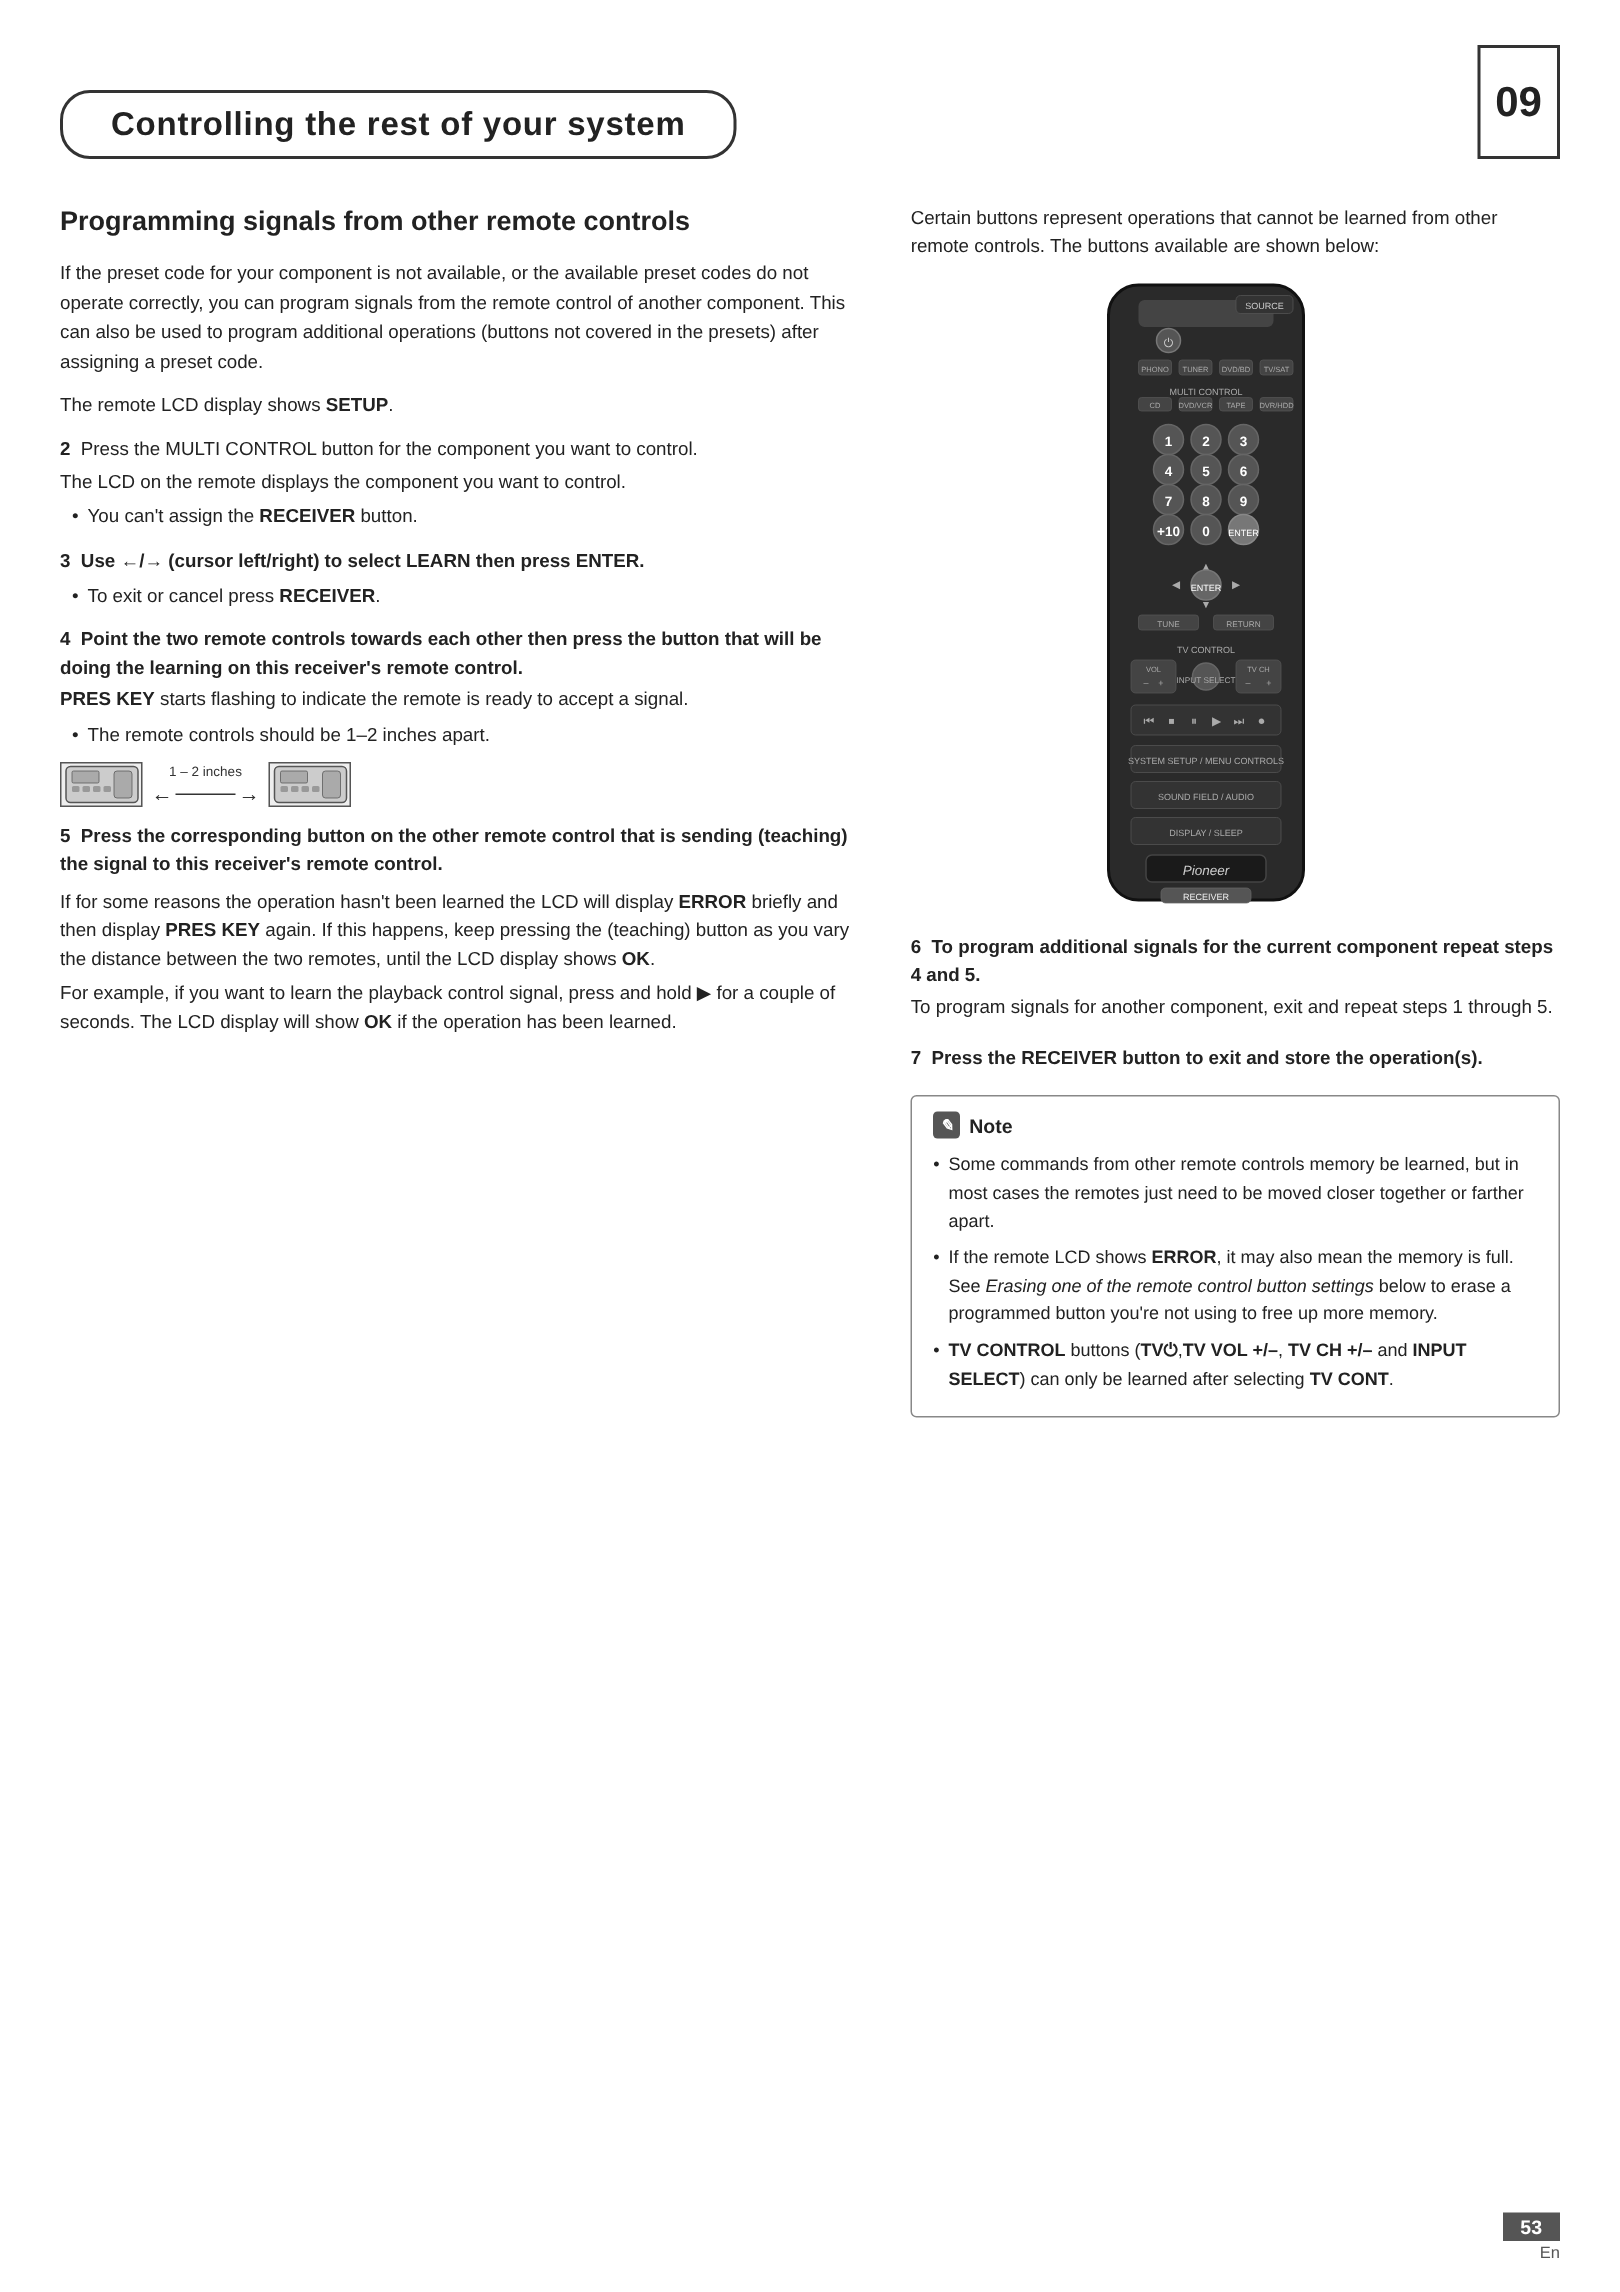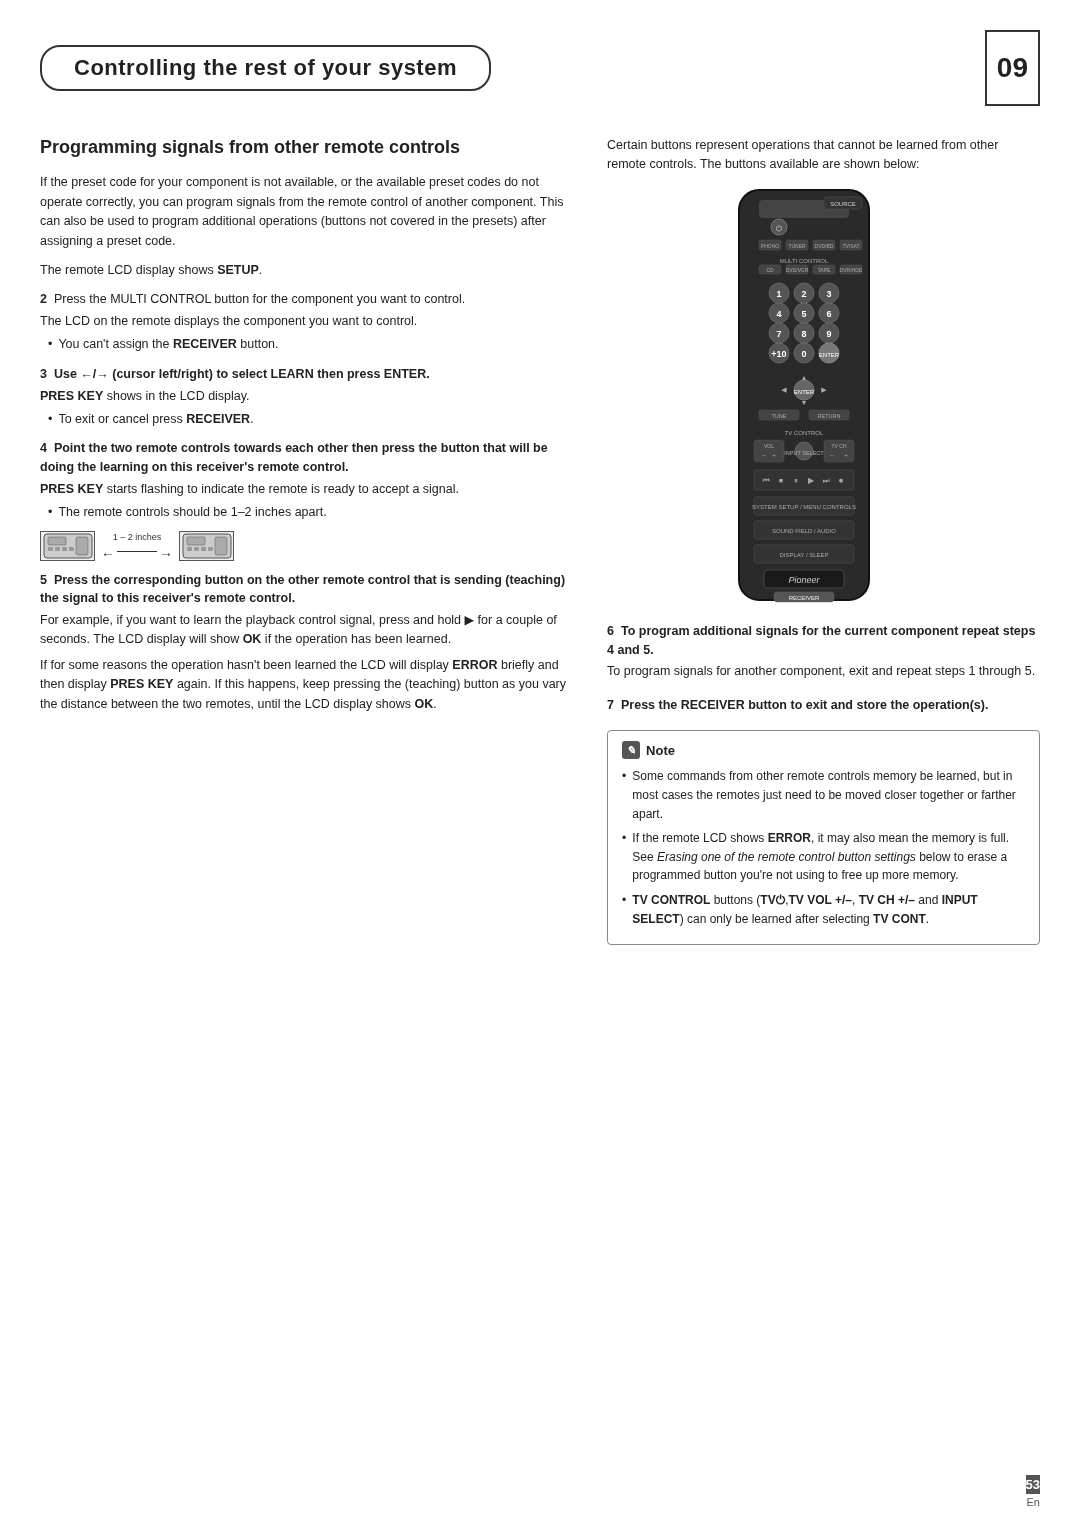--- a/index.html
+++ b/index.html
@@ -9,21 +9,21 @@
       background: #fff;
       font-family: Arial, Helvetica, sans-serif;
       font-size: 13px;
       color: #222;
       position: relative;
     }
 
     
     .header-bar {
       display: flex;
-      align-items: center;
+      align-items: flex-end;
       justify-content: space-between;
       margin: 30px 40px 0 40px;
     }
     .header-title-box {
       background: #fff;
       border: 2px solid #333;
       border-radius: 20px;
       padding: 8px 32px;
       font-size: 22px;
       font-weight: bold;
@@ -209,21 +209,21 @@
       display: flex;
       flex-direction: column;
       align-items: flex-end;
       gap: 2px;
     }
     .footer-page {
       font-size: 13px;
       font-weight: bold;
       background: #555;
       color: #fff;
-      padding: 2px 0;
+      padding: 2px 12px;
     }
     .footer-en {
       font-size: 11px;
       color: #555;
     }
   </style>
 </head>
 <body>
 
 <div class="header-bar">
@@ -247,21 +247,20 @@
       <div class="step-heading">2&nbsp;&nbsp;<span>Press the MULTI CONTROL button for the component you want to control.</span></div>
       <div class="step-body">The LCD on the remote displays the component you want to control.</div>
       <div class="bullet">
         <span class="bullet-dot">•</span>
         <span>You can't assign the <b>RECEIVER</b> button.</span>
       </div>
     </div>
 
     <div class="step">
       <div class="step-heading">3&nbsp;&nbsp;Use ←/→ (cursor left/right) to select LEARN then press ENTER.</div>
-      <div class="step-body"><b>PRES KEY</b> shows in the LCD display.</div>
       <div class="bullet">
         <span class="bullet-dot">•</span>
         <span>To exit or cancel press <b>RECEIVER</b>.</span>
       </div>
     </div>
 
     <div class="step">
       <div class="step-heading">4&nbsp;&nbsp;Point the two remote controls towards each other then press the button that will be doing the learning on this receiver's remote control.</div>
       <div class="step-body"><b>PRES KEY</b> starts flashing to indicate the remote is ready to accept a signal.</div>
       <div class="bullet">
@@ -298,22 +297,22 @@
             <rect x="19" y="14" width="5" height="4" rx="1" fill="#999"></rect>
             <rect x="26" y="14" width="5" height="4" rx="1" fill="#999"></rect>
             <rect x="33" y="4" width="12" height="18" rx="2" fill="#aaa" stroke="#555" stroke-width="0.5"></rect>
           </svg>
         </div>
       </div>
     </div>
 
     <div class="step">
       <div class="step-heading">5&nbsp;&nbsp;Press the corresponding button on the other remote control that is sending (teaching) the signal to this receiver's remote control.</div>
+      <div class="step-body" style="margin-top:6px;">If for some reasons the operation hasn't been learned the LCD will display <b>ERROR</b> briefly and then display <b>PRES KEY</b> again. If this happens, keep pressing the (teaching) button as you vary the distance between the two remotes, until the LCD display shows <b>OK</b>.</div>
       <div class="step-body">For example, if you want to learn the playback control signal, press and hold ▶ for a couple of seconds. The LCD display will show <b>OK</b> if the operation has been learned.</div>
-      <div class="step-body" style="margin-top:6px;">If for some reasons the operation hasn't been learned the LCD will display <b>ERROR</b> briefly and then display <b>PRES KEY</b> again. If this happens, keep pressing the (teaching) button as you vary the distance between the two remotes, until the LCD display shows <b>OK</b>.</div>
     </div>
 
   </div>
 
   <div class="col-right">
 
     <p class="right-body-text">Certain buttons represent operations that cannot be learned from other remote controls. The buttons available are shown below:</p>
 
     <div class="remote-image-container">
       <div class="remote-svg-wrapper">

